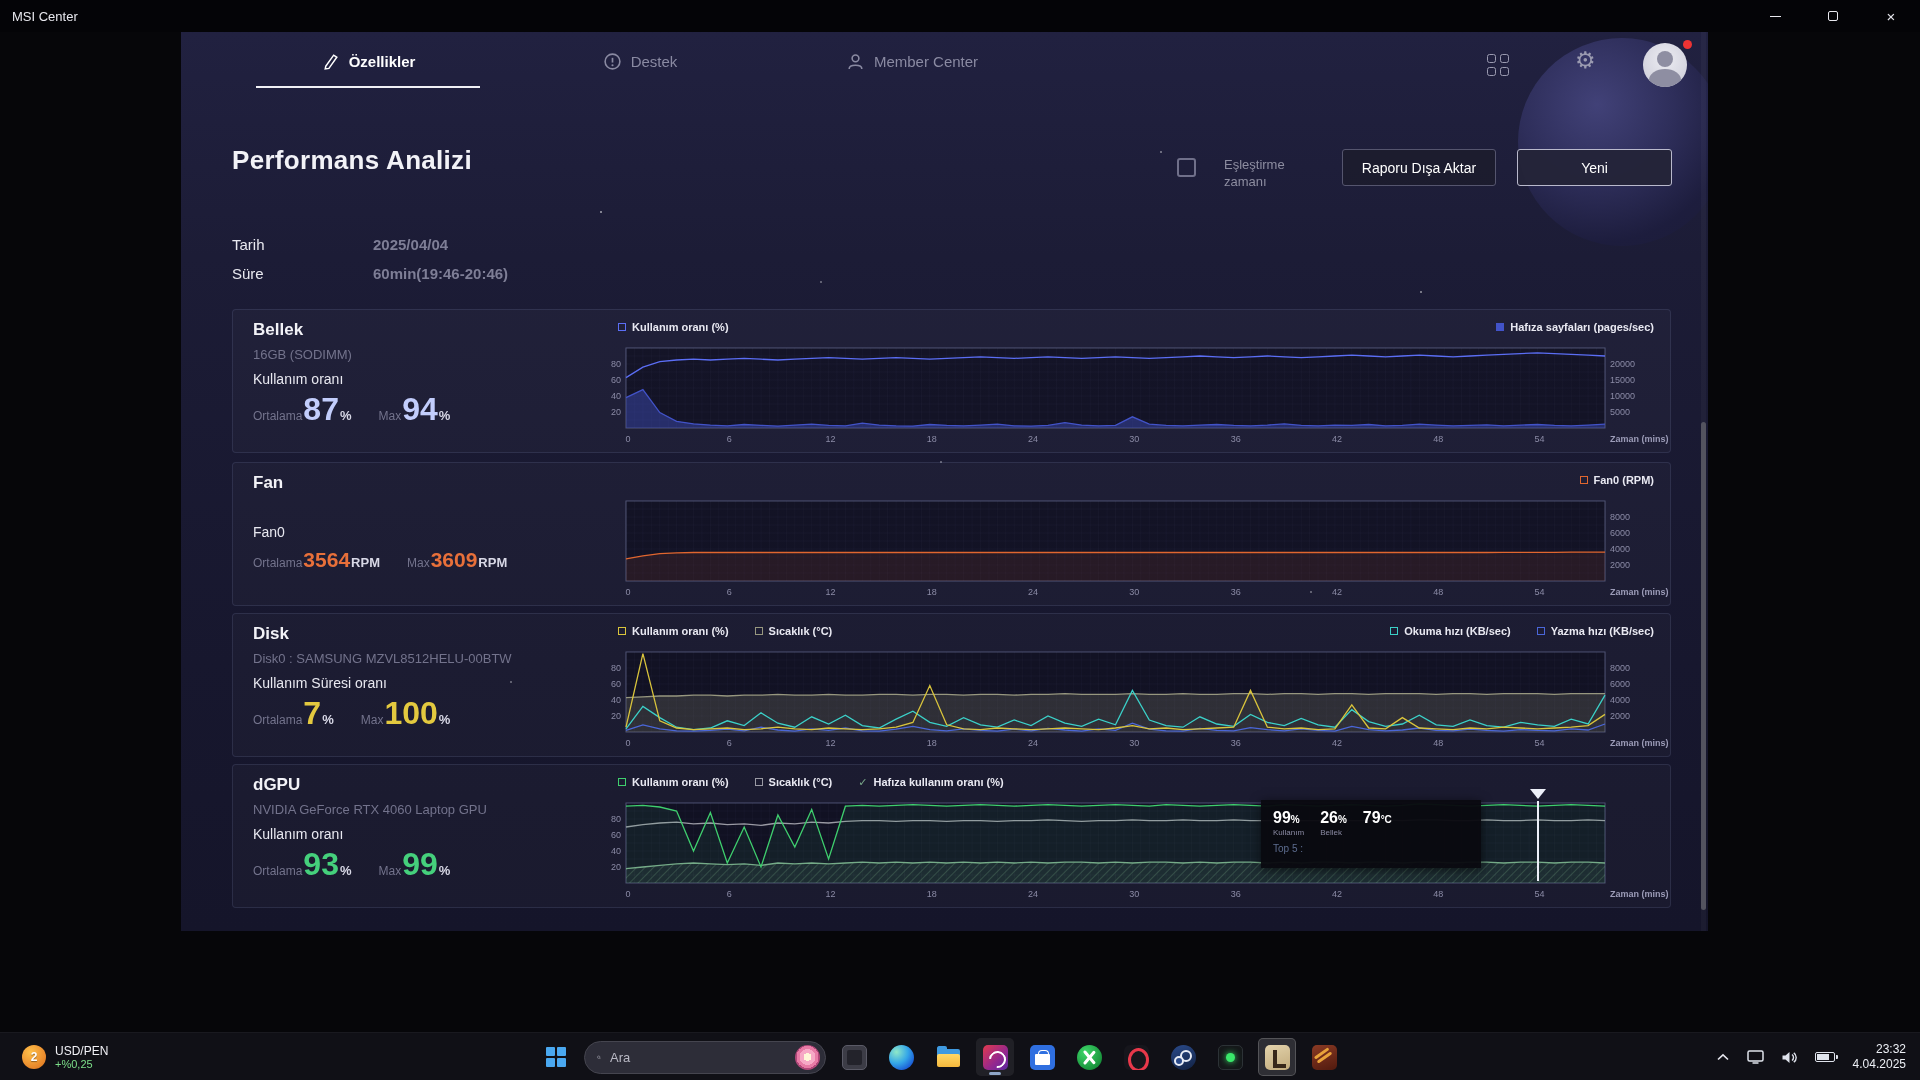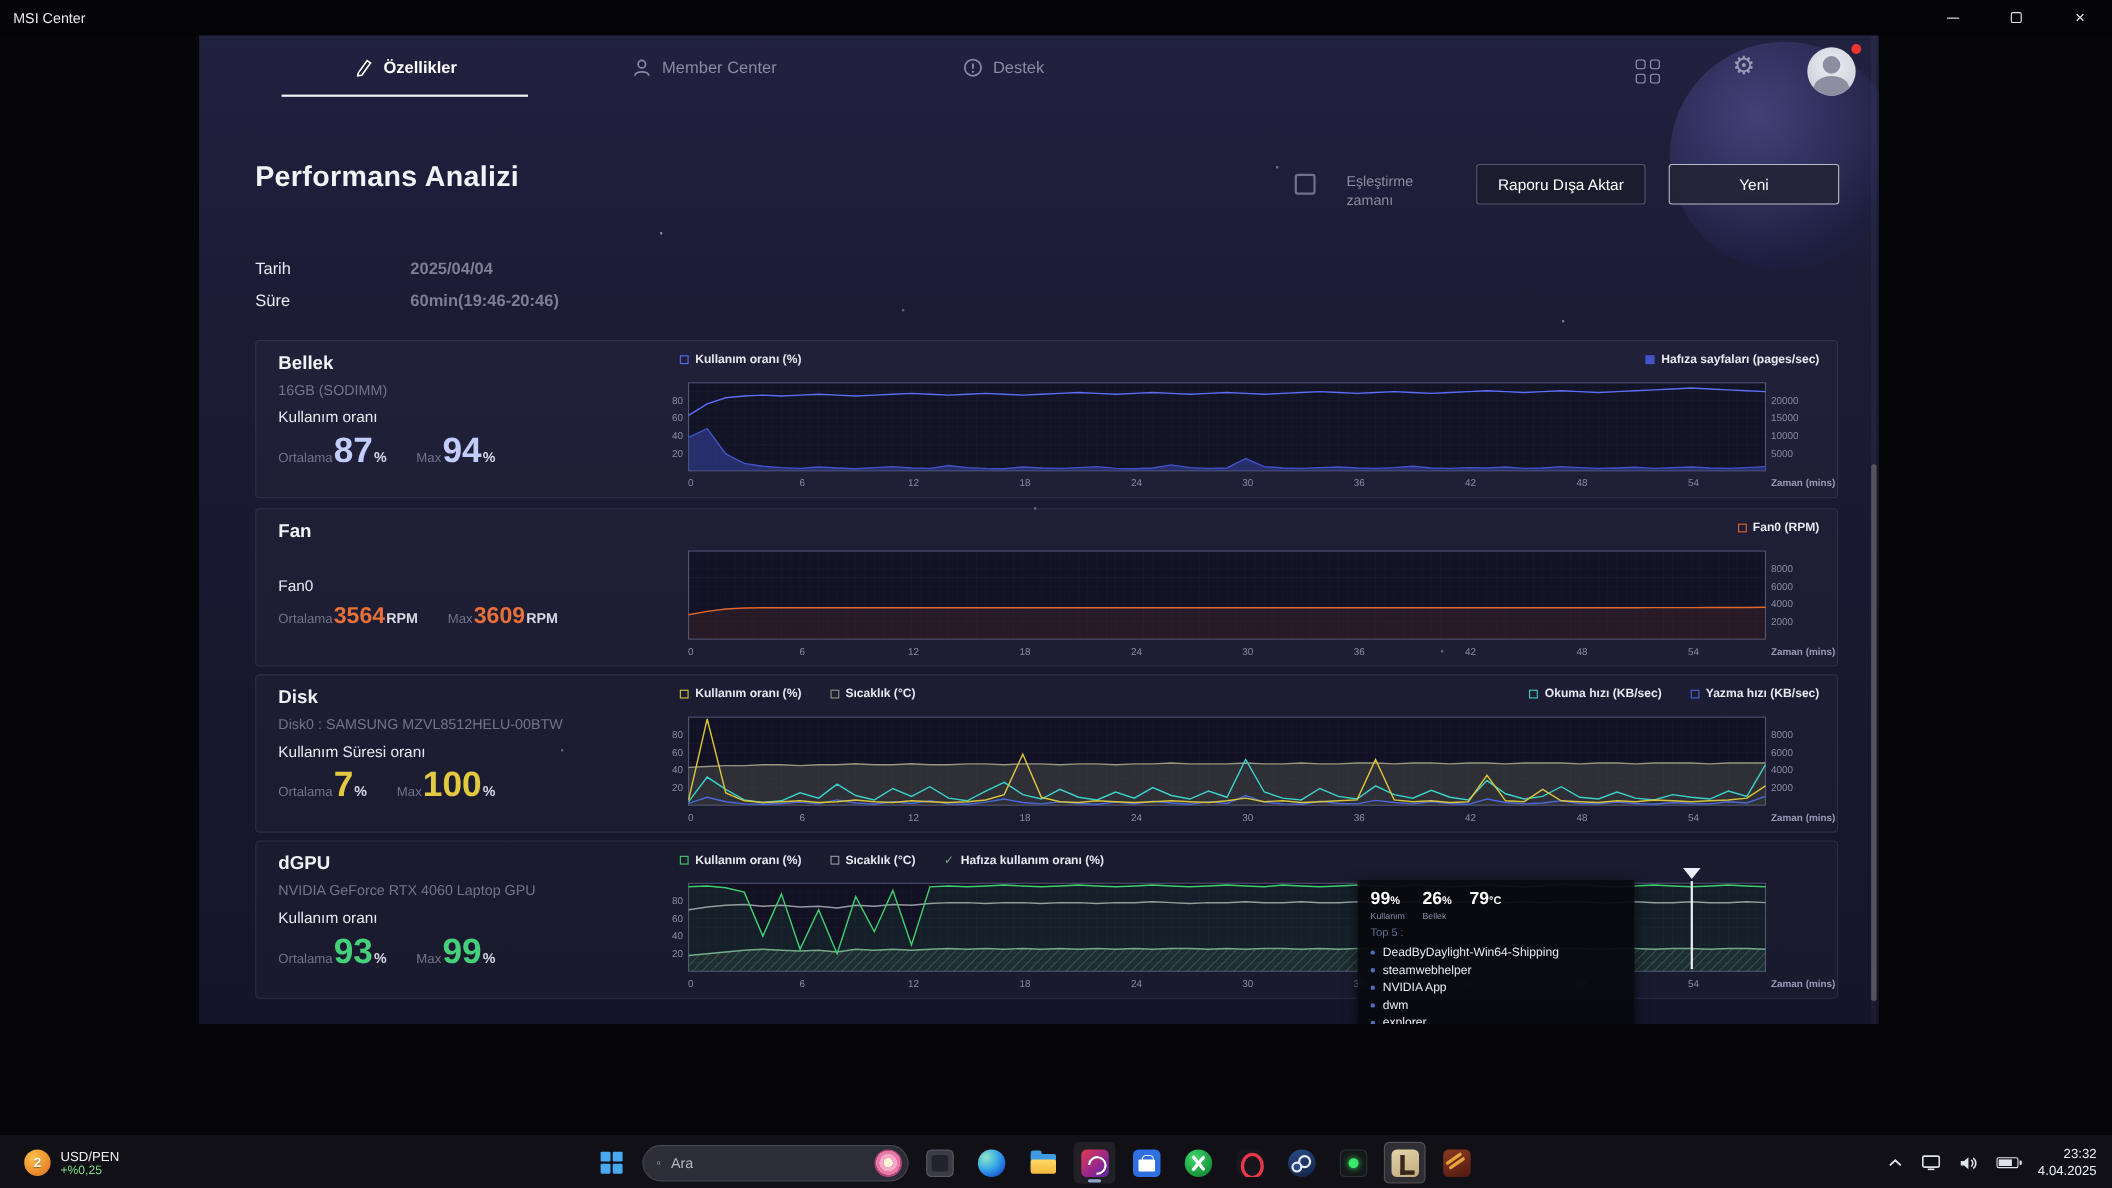--- a/index.html
+++ b/index.html
@@ -71,21 +71,21 @@
 .s-unit{font-size:13px;font-weight:bold;color:#d8d8e6}
 .legend{position:absolute;top:8px;display:flex;gap:26px;align-items:center;height:18px}
 .legend-left{left:385px}
 .legend-right{right:16px}
 .legend-item{display:flex;align-items:center;gap:6px;font-size:11px;font-weight:bold;color:#e9e9f2;cursor:pointer}
 .legend-swatch{width:8px;height:8px;border:1.5px solid;flex:0 0 auto}
 .legend-check{font-size:11px;line-height:10px;flex:0 0 auto}
 .chart{position:absolute;left:363px;top:32px}
 
 
-.gpu-tooltip{position:absolute;left:1053px;top:768px;width:252px;background:rgba(9,9,16,0.96);padding:9px 12px 10px;z-index:20;box-shadow:0 2px 10px rgba(0,0,0,.6)}
+.gpu-tooltip{position:absolute;left:1080px;top:768px;width:220px;background:rgba(9,9,16,0.96);padding:9px 12px 10px;z-index:20;box-shadow:0 2px 10px rgba(0,0,0,.6)}
 .tt-nums{display:flex;gap:16px;align-items:flex-start}
 .tt-col .tt-val{font-size:16px;font-weight:bold;color:#fff}
 .tt-col .tt-unit{font-size:10px;font-weight:bold;color:#fff}
 .tt-col .tt-sub{font-size:8px;color:#8a8aa2;margin-top:1px}
 .tt-top{font-size:10px;color:#5d6d8f;margin:6px 0 4px}
 .tt-list{list-style:none}
 .tt-list li{display:flex;align-items:center;gap:7px;font-size:11px;color:#eaeaf2;line-height:16px}
 .tt-list li::before{content:"";width:4px;height:4px;border-radius:50%;background:#4e6ec0;flex:0 0 auto}
 .marker-line{position:absolute;left:1356px;top:769px;width:2px;height:80px;background:#eceff8;z-index:15}
 .marker-tri{position:absolute;left:1349px;top:757px;width:0;height:0;border-left:8px solid transparent;border-right:8px solid transparent;border-top:10px solid #eceff8;z-index:15}
@@ -172,32 +172,32 @@
 
   <nav class="nav-tabs">
     <div class="tab active">
       <svg width="19" height="19" viewBox="0 0 18 18">
         <path d="M4.5 13.5 L12 3 L15 5 L7.5 15.5 L4 16 Z" fill="none" stroke="currentColor" stroke-width="1.4"></path>
       </svg>
       <span>Özellikler</span>
     </div>
     <div class="tab">
       <svg width="19" height="19" viewBox="0 0 18 18">
-        <circle cx="9" cy="6" r="3.2" fill="none" stroke="currentColor" stroke-width="1.5"></circle>
-        <path d="M3 16 C3 11.5 15 11.5 15 16" fill="none" stroke="currentColor" stroke-width="1.5"></path>
-      </svg>
-      <span>Member Center</span>
-    </div>
-    <div class="tab">
-      <svg width="19" height="19" viewBox="0 0 18 18">
         <circle cx="9" cy="9" r="7" fill="none" stroke="currentColor" stroke-width="1.5"></circle>
         <path d="M9 5.5 L9 10" stroke="currentColor" stroke-width="1.6"></path>
         <circle cx="9" cy="12.6" r="1" fill="currentColor"></circle>
       </svg>
       <span>Destek</span>
+    </div>
+    <div class="tab">
+      <svg width="19" height="19" viewBox="0 0 18 18">
+        <circle cx="9" cy="6" r="3.2" fill="none" stroke="currentColor" stroke-width="1.5"></circle>
+        <path d="M3 16 C3 11.5 15 11.5 15 16" fill="none" stroke="currentColor" stroke-width="1.5"></path>
+      </svg>
+      <span>Member Center</span>
     </div>
   </nav>
 
   <div class="grid-icon">
         <span></span>
         <span></span>
         <span></span>
         <span></span>
       </div>
   <div class="gear-icon">⚙</div>
@@ -961,27 +961,20 @@
       </div>
       <div class="tt-col">
         <div><span class="tt-val">26</span><span class="tt-unit">%</span></div>
         <div class="tt-sub">Bellek</div>
       </div>
       <div class="tt-col">
         <div><span class="tt-val">79</span><span class="tt-unit">°C</span></div>
       </div>
     </div>
     <div class="tt-top">Top 5 :</div>
-    <ul class="tt-list">
-      <li>DeadByDaylight-Win64-Shipping</li>
-      <li>steamwebhelper</li>
-      <li>NVIDIA App</li>
-      <li>dwm</li>
-      <li>explorer</li>
-    </ul>
   </div>
 
   <div class="scroll-track"></div>
   <div class="scroll-thumb"></div>
 
 </div>
 </div>
 
 <div class="taskbar">
 

